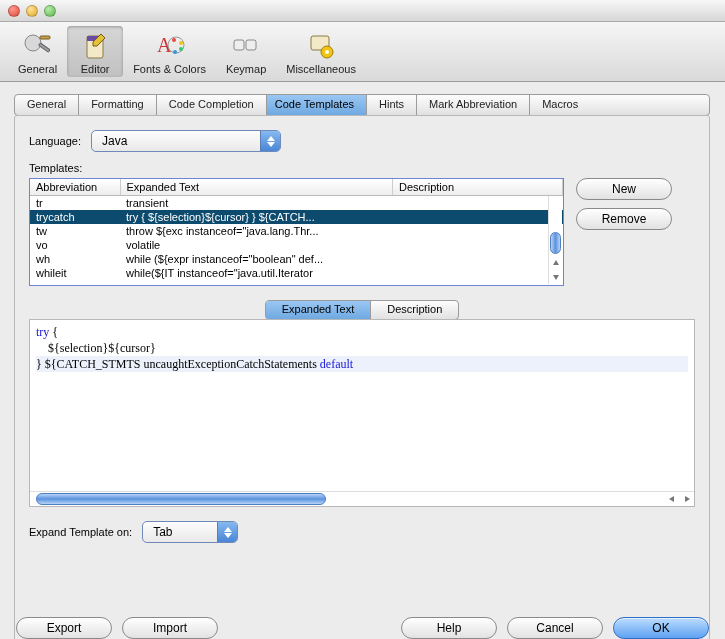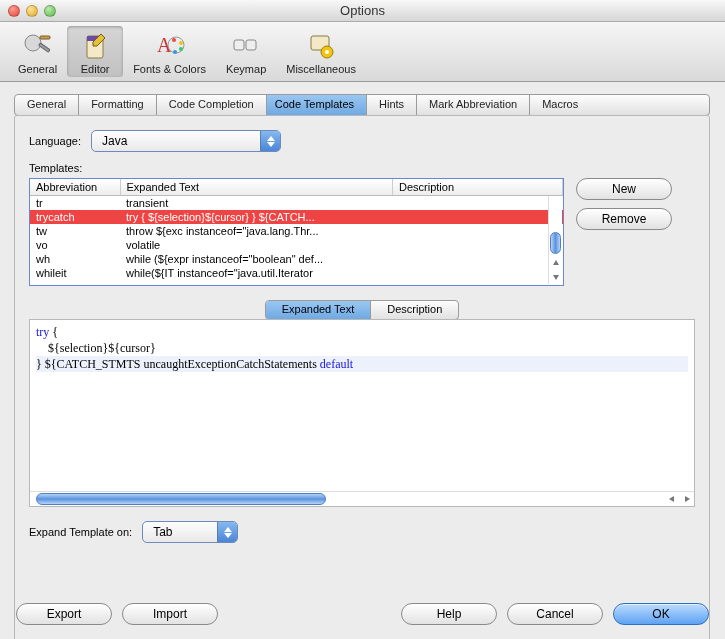--- a/index.html
+++ b/index.html
@@ -138,21 +138,21 @@
     color:#000;
     height:16px;
   }
   tbody td {
     padding: 1px 6px;
     height:14px;
     white-space:nowrap;
     overflow:hidden;
     text-overflow:ellipsis;
   }
-  tbody tr.selected td { background:#ef4444; color:#fff; }
+  tbody tr.selected td { background:#0c4a6e; color:#fff; }
   .col-abbrev { width:90px; }
   .col-desc { width:170px; }
 
   .vscroll {
     position:absolute; right:1px; top:17px; bottom:1px; width:14px;
     background: #fff;
     border-left:1px solid #ddd;
   }
   .vscroll .up, .vscroll .down {
     position:absolute; left:0; width:14px; height:14px;
@@ -242,37 +242,36 @@
   }
   .hscroll .arrows {
     position:absolute; right:0; top:0; bottom:0; width:30px;
     display:flex;
   }
   .hscroll .arrows > div { width:15px; display:flex; align-items:center; justify-content:center; }
 
   .footer {
     position:absolute;
     left:0; right:0; bottom:0;
-    padding: 10px 16px 14px 16px;
+    padding: 10px 16px 0 16px;
     display:flex;
     align-items:center;
     gap:10px;
   }
   .footer .spacer { flex:1; }
 </style>
 </head>
 <body>
 
 <div class="titlebar">
   <div class="traffic">
     <div class="tl red"></div>
     <div class="tl yellow"></div>
     <div class="tl green"></div>
   </div>
-  <div class="title">Options</div>
 </div>
 
 <div class="toolbar">
   <div class="tb-item">
     <div class="tb-icon">
       <svg width="32" height="32" viewBox="0 0 32 32">
           <circle cx="11" cy="13" r="8" fill="#d8d8d8" stroke="#888"></circle>
           <rect x="18" y="6" width="10" height="3" rx="1" fill="#c8a050" stroke="#7a5a20"></rect>
           <rect x="16" y="16" width="12" height="3" rx="1" transform="rotate(35 22 18)" fill="#9aa0a8" stroke="#666"></rect>
         </svg>

